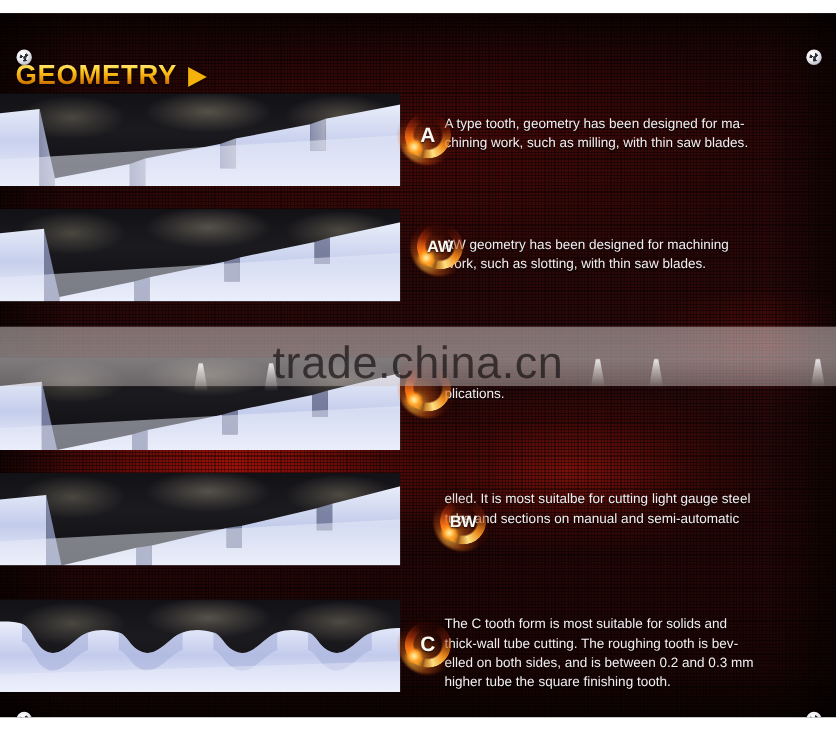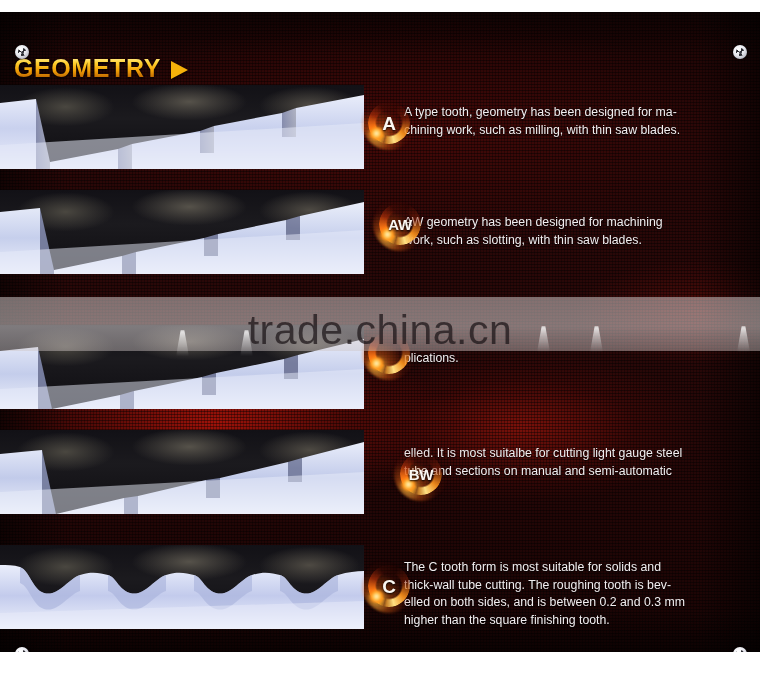--- a/index.html
+++ b/index.html
@@ -327,21 +327,21 @@
       <div class="badge w1" style="top:20px;">
         <div class="glow"></div>
         <div class="ring"></div>
         <div class="hot"></div>
         <div class="letter">C</div>
       </div>
       <div class="txtblock" style="top:14px;">
         <div class="txt">The C tooth form is most suitable for solids and</div>
         <div class="txt">thick-wall tube cutting. The roughing tooth is bev-</div>
         <div class="txt">elled on both sides, and is between 0.2 and 0.3 mm</div>
-        <div class="txt last">higher than the square finishing tooth.</div>
+        <div class="txt last">higher tube the square finishing tooth.</div>
       </div>
     </div>
 
     <div class="mesh"></div>
     <div class="vign"></div>
   </div>
 
   <div class="wm-band"></div>
   <div class="wm-spark" style="left:176px;top:330px;"></div>
   <div class="wm-spark" style="left:240px;top:330px;"></div>

